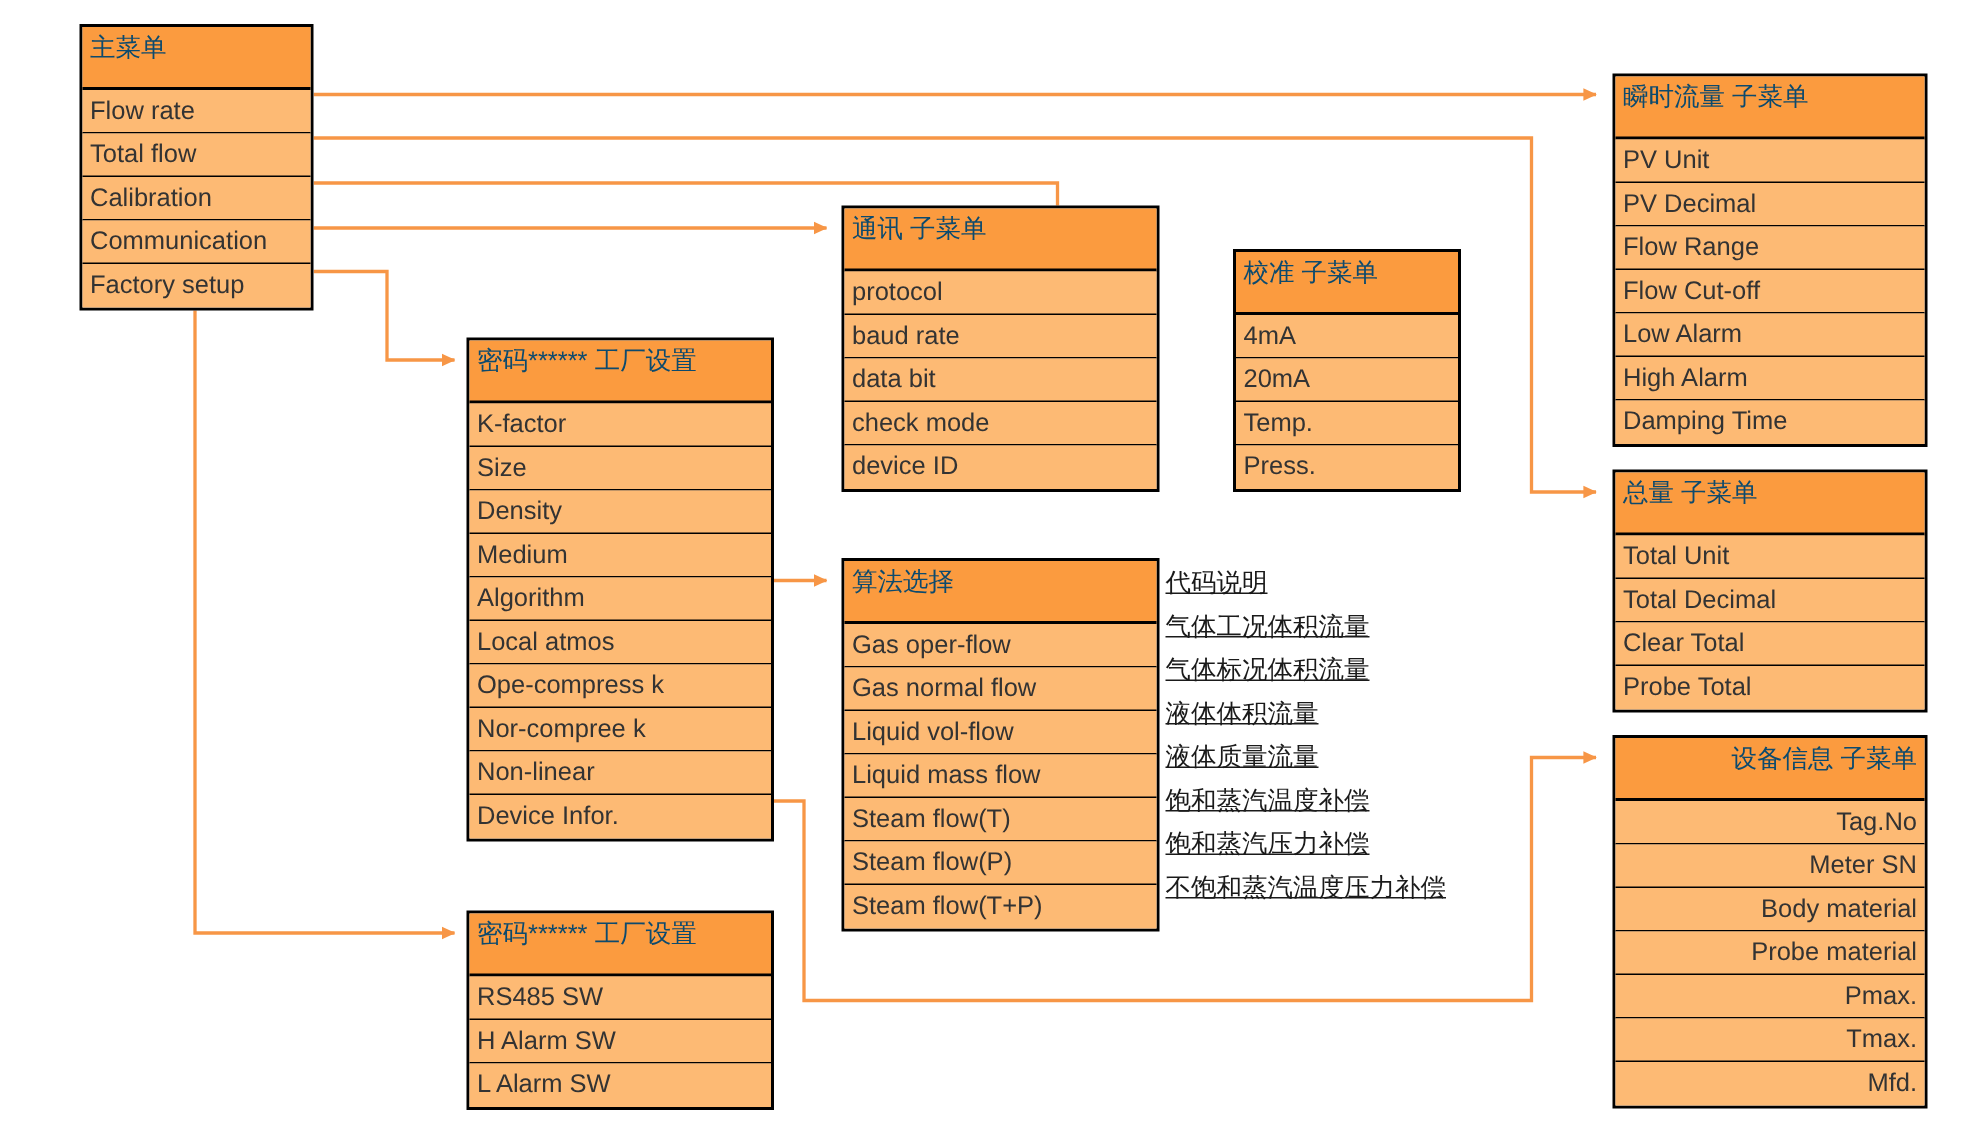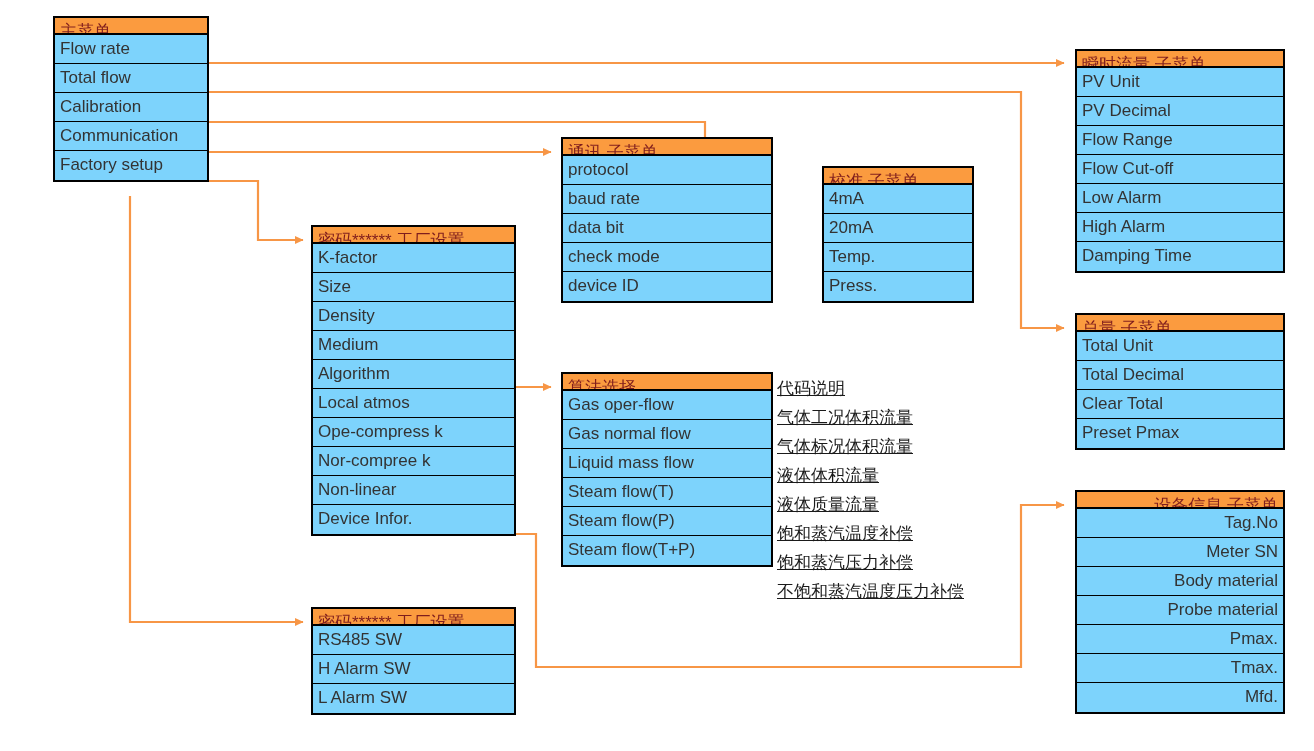--- a/index.html
+++ b/index.html
@@ -11,39 +11,39 @@
   #arrows{position:absolute;left:0;top:0;width:1314px;height:751px;pointer-events:none;}
 
   .panel{
     position:absolute;
     border:2px solid #000000;
     background:#ffffff;
     box-sizing:border-box;
   }
   .panel .hdr{
     background:#FB9B3F;
-    color:#7f1d1d;
+    color:#0c4a6e;
     font-size:17px;
     line-height:27px;
-    height:17px;
+    height:42px;
     padding:0 5px;
     box-sizing:border-box;
     border-bottom:2px solid #000000;
     white-space:nowrap;
     overflow:hidden;
   }
   .panel .row{
     height:29px;
     line-height:27px;
     font-size:17px;
     color:#333333;
     padding:0 5px;
     box-sizing:border-box;
     border-bottom:1px solid #000000;
-    background:#7dd3fc;
+    background:#fdba74;
     white-space:nowrap;
     overflow:hidden;
   }
   .panel .row:last-child{border-bottom:none;}
 
   .notes{
     position:absolute;
     font-size:17px;
     color:#1a1a1a;
   }
@@ -103,21 +103,21 @@
     <div class="row">Low Alarm</div>
     <div class="row">High Alarm</div>
     <div class="row">Damping Time</div>
   </div>
 
   <div class="panel" style="left:1075px;top:313px;width:210px;">
     <div class="hdr">总量 子菜单</div>
     <div class="row">Total Unit</div>
     <div class="row">Total Decimal</div>
     <div class="row">Clear Total</div>
-    <div class="row">Preset Pmax</div>
+    <div class="row">Probe Total</div>
   </div>
 
   <div class="panel" style="left:1075px;top:490px;width:210px;text-align:right;">
     <div class="hdr">设备信息 子菜单</div>
     <div class="row">Tag.No</div>
     <div class="row">Meter SN</div>
     <div class="row">Body material</div>
     <div class="row">Probe material</div>
     <div class="row">Pmax.</div>
     <div class="row">Tmax.</div>
@@ -159,20 +159,21 @@
     <div class="hdr">密码****** 工厂设置</div>
     <div class="row">RS485 SW</div>
     <div class="row">H Alarm SW</div>
     <div class="row">L Alarm SW</div>
   </div>
 
   <div class="panel" style="left:561px;top:372px;width:212px;">
     <div class="hdr">算法选择</div>
     <div class="row">Gas oper-flow</div>
     <div class="row">Gas normal flow</div>
+    <div class="row">Liquid vol-flow</div>
     <div class="row">Liquid mass flow</div>
     <div class="row">Steam flow(T)</div>
     <div class="row">Steam flow(P)</div>
     <div class="row">Steam flow(T+P)</div>
   </div>
 
   <div class="notes" style="left:777px;top:374px;width:300px;">
     <div class="note">代码说明</div>
     <div class="note">气体工况体积流量</div>
     <div class="note">气体标况体积流量</div>

